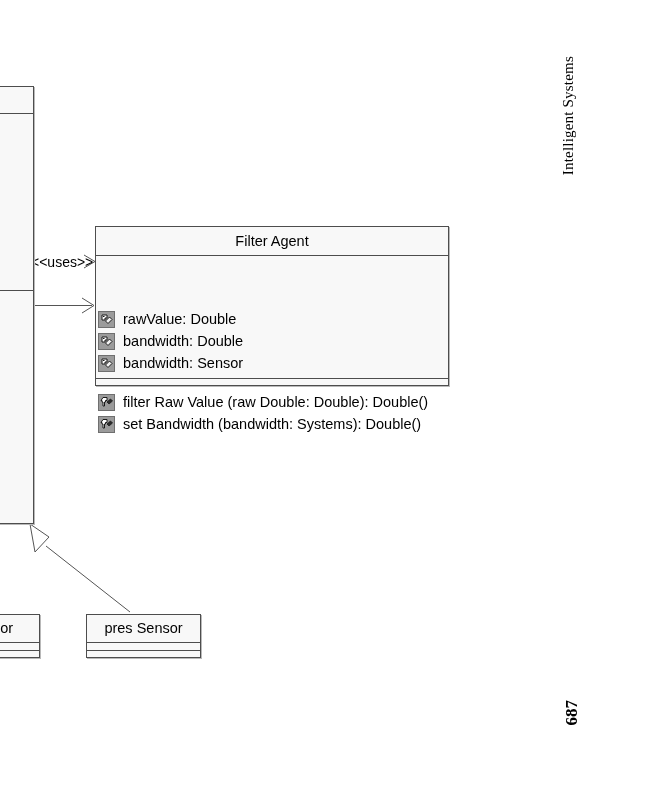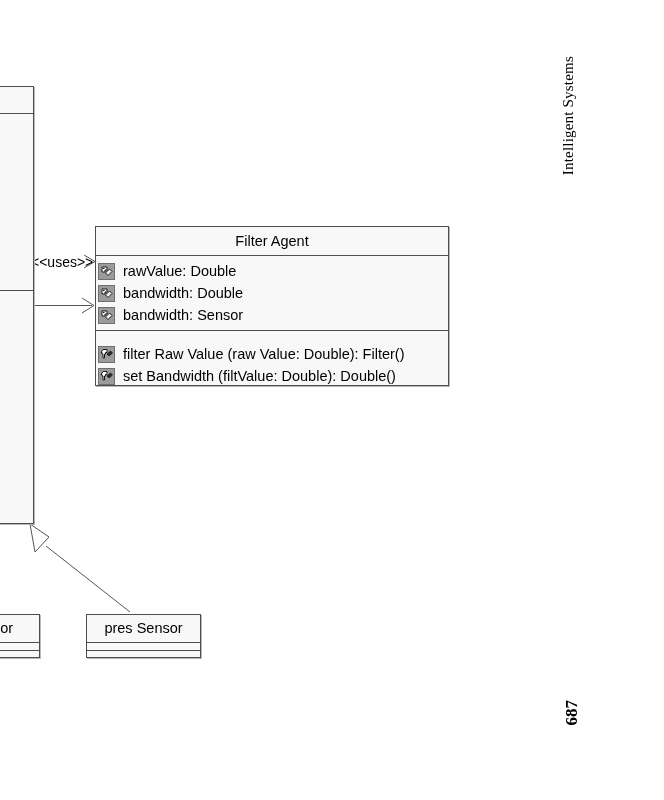--- a/index.html
+++ b/index.html
@@ -66,21 +66,21 @@
   }
 
   
   #filter-agent {
     left: 95px;
     top: 226px;
     width: 354px;
     height: 160px;
   }
   #filter-agent .c-title   { height: 29px; }
-  #filter-agent .c-attrs   { height: 75px; padding-top: 4px; }
+  #filter-agent .c-attrs   { height: 75px; padding-top: 4px; margin-top: 48px; }
   #filter-agent .c-methods { height: 54px; padding-top: 12px; }
 
   .member-row {
     display: flex;
     align-items: center;
     height: 22px;
     padding-left: 2px;
   }
   .member-label {
     font-size: 14.5px;
@@ -227,31 +227,31 @@
 
   <div class="uml-compartment c-methods last">
 
     <div class="member-row">
       <span class="mini-icon">
         <svg width="15" height="15" viewBox="0 0 15 15">
           <path d="M4 2.5 h4 v3 h-1.5 v1.5 h-1 v4 h-1.5 v-4 h-1 v-1.5 h-1 z" fill="#ffffff" stroke="#1a1a1a" stroke-width="1"></path>
           <path d="M8 7 L11.5 4 L13.5 6 L10 9 z" fill="#2b2b2b" stroke="#1a1a1a" stroke-width="0.8"></path>
         </svg>
       </span>
-      <span class="member-label">filter Raw Value (raw Value: Double): Filter()</span>
+      <span class="member-label">filter Raw Value (raw Double: Double): Double()</span>
     </div>
 
     <div class="member-row">
       <span class="mini-icon">
         <svg width="15" height="15" viewBox="0 0 15 15">
           <path d="M4 2.5 h4 v3 h-1.5 v1.5 h-1 v4 h-1.5 v-4 h-1 v-1.5 h-1 z" fill="#ffffff" stroke="#1a1a1a" stroke-width="1"></path>
           <path d="M8 7 L11.5 4 L13.5 6 L10 9 z" fill="#2b2b2b" stroke="#1a1a1a" stroke-width="0.8"></path>
         </svg>
       </span>
-      <span class="member-label">set Bandwidth (filtValue: Double): Double()</span>
+      <span class="member-label">set Bandwidth (bandwidth: Systems): Double()</span>
     </div>
   </div>
 </div>
 
 <div class="uml-box sensor-box" id="sensor-left">
   <div class="uml-compartment s-title">nsor</div>
   <div class="uml-compartment s-row"></div>
   <div class="uml-compartment s-row last"></div>
 </div>
 

